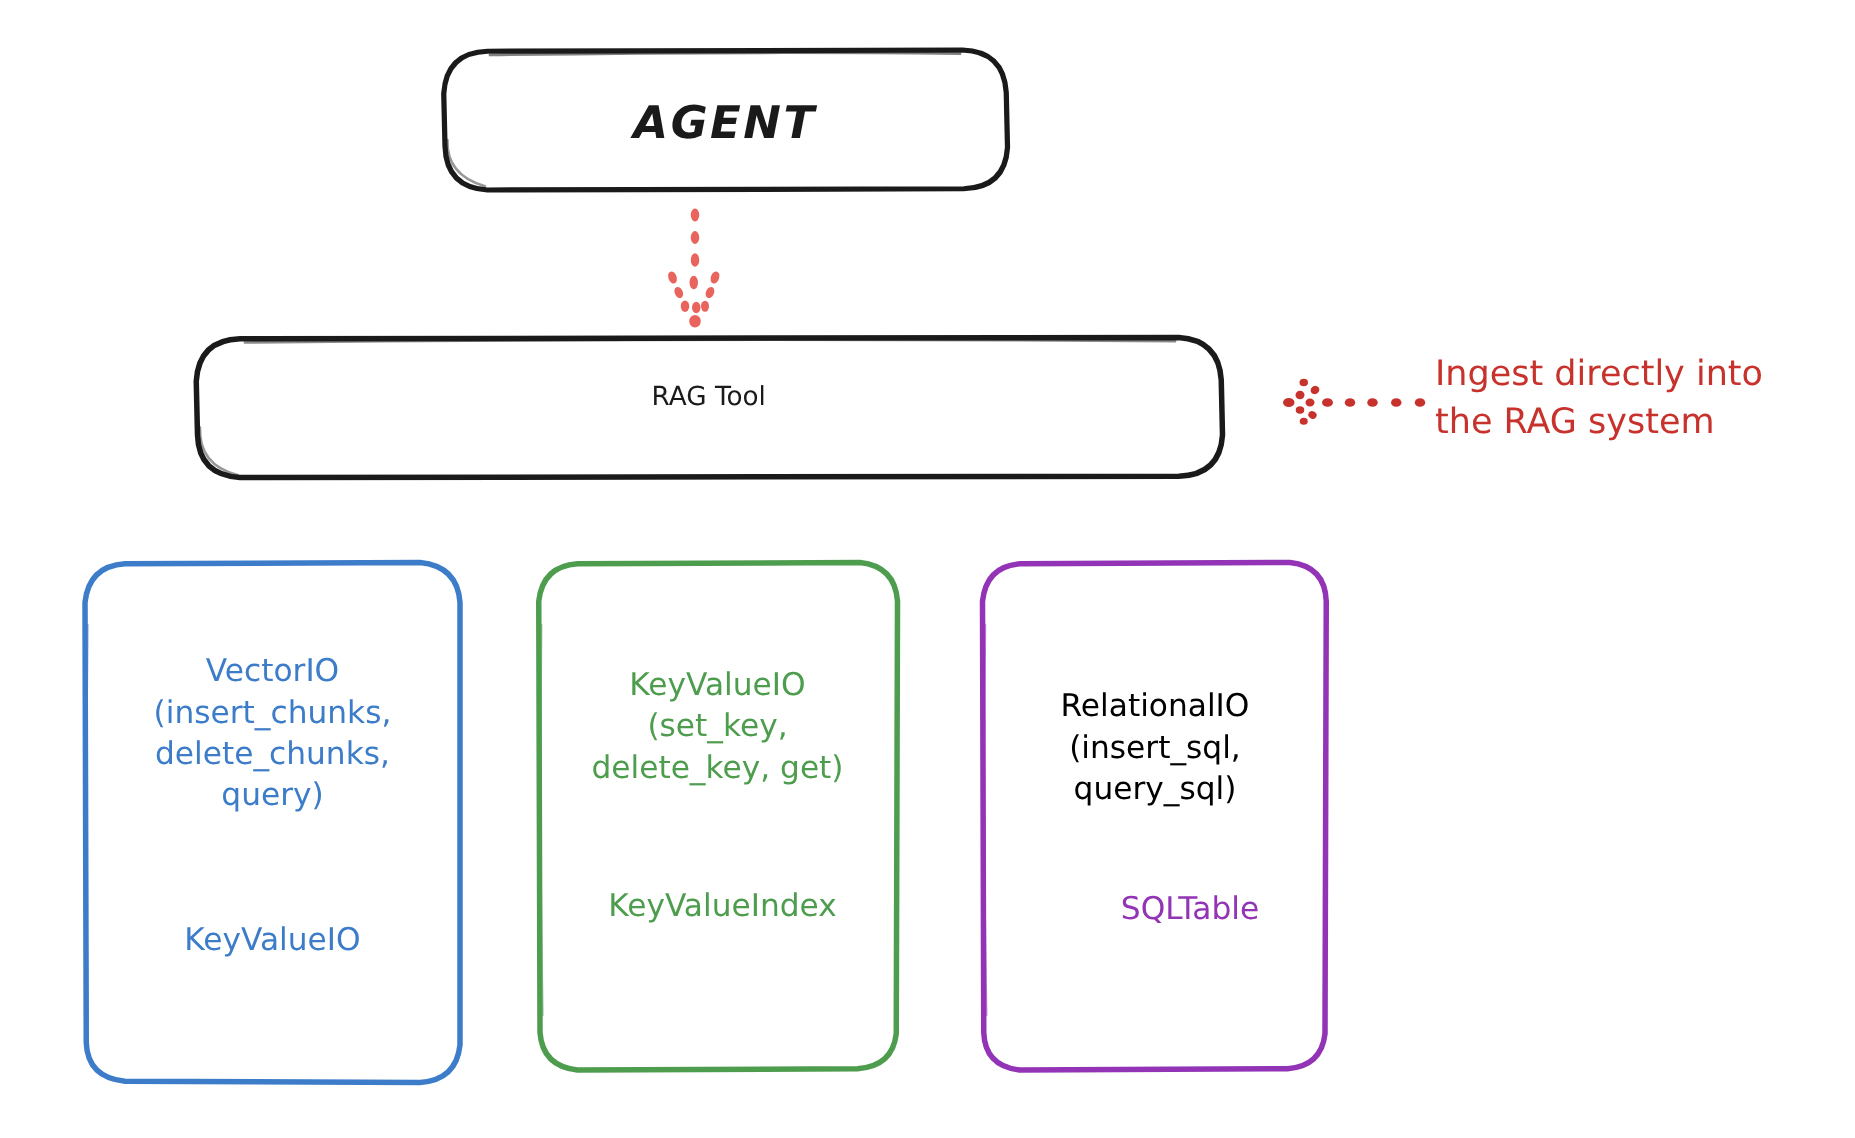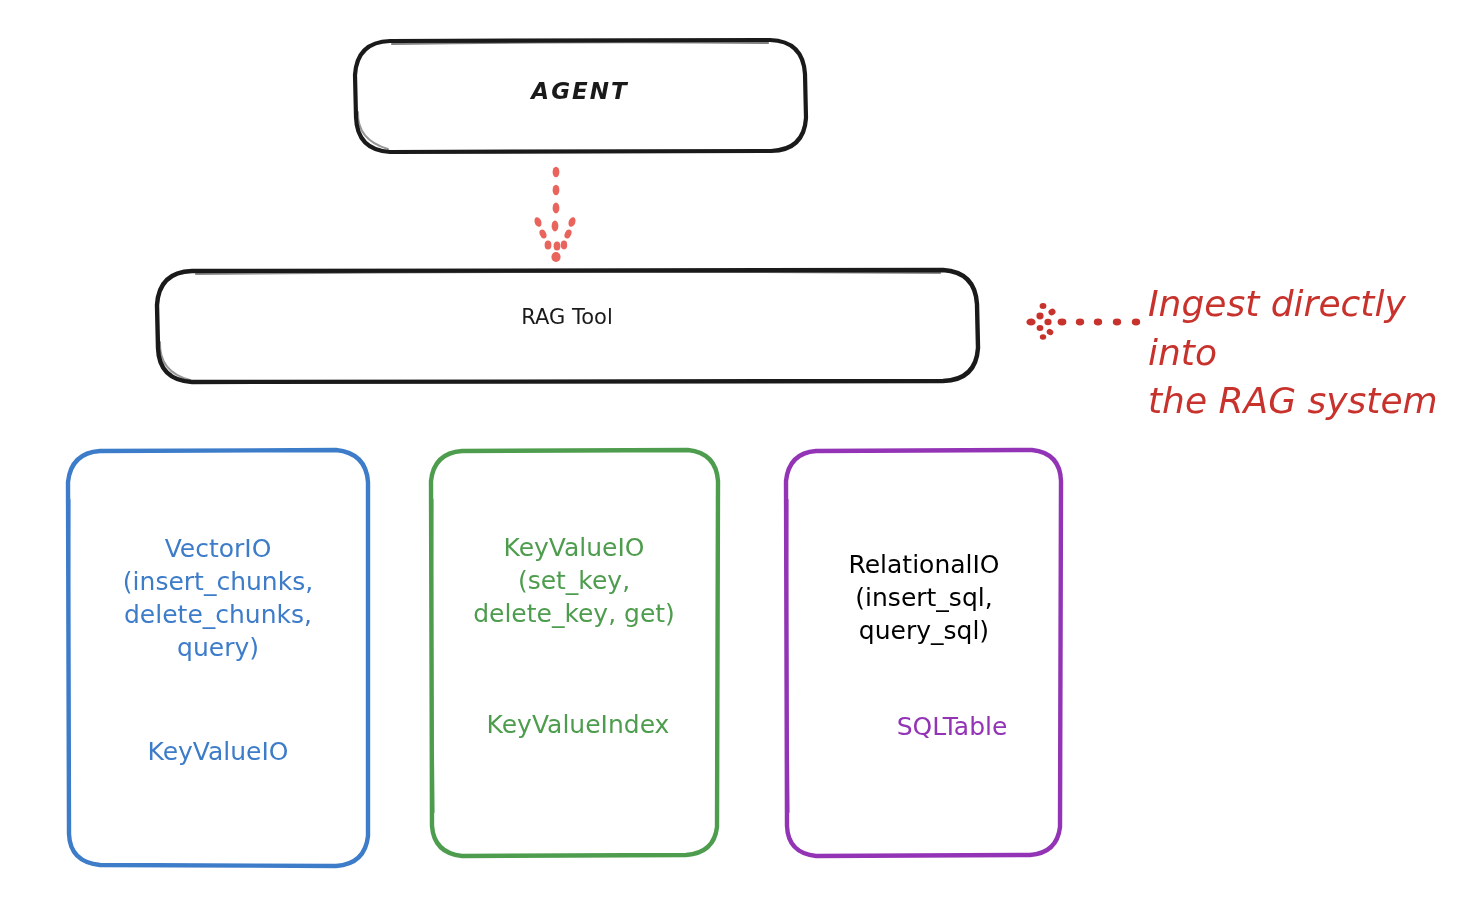--- a/index.html
+++ b/index.html
@@ -23,21 +23,21 @@
   .node-label {
     position: absolute;
     text-align: center;
     pointer-events: none;
     white-space: pre-line;
   }
   #agent-label {
     left: 355px;
     top: 78px;
     width: 450px;
-    font-size: 23px;
+    font-size: 36px;
     font-style: italic;
     font-weight: 600;
     letter-spacing: 2px;
     color: #1a1a1a;
   }
   #rag-label {
     left: 157px;
     top: 305px;
     width: 820px;
     font-size: 21px;
@@ -47,40 +47,39 @@
   .store-text {
     position: absolute;
     text-align: center;
     font-size: 25px;
     line-height: 1.32;
     white-space: pre-line;
     pointer-events: none;
   }
   .store-text.secondary { font-size: 25px; }
 
-  #vector-api   { left: 68px;  top: 532px; width: 300px; color: #3d7cc9; }
+  #vector-api   { left: 68px;  top: 520px; width: 300px; color: #3d7cc9; }
   #vector-index { left: 68px;  top: 735px; width: 300px; color: #3d7cc9; }
 
   #kv-api   { left: 430px; top: 531px; width: 288px; color: #4e9d4e; }
   #kv-index { left: 430px; top: 708px; width: 296px; color: #4e9d4e; }
 
   #rel-api   { left: 786px; top: 548px; width: 276px; color: #000000; }
   #rel-index { left: 786px; top: 710px; width: 332px; color: #9234b5; }
 
   
   #annotation-text {
     position: absolute;
     left: 1148px;
     top: 280px;
     width: 330px;
-    font-size: 36px;
+    font-size: 28px;
     line-height: 1.35;
     color: #c8322c;
     white-space: pre-line;
-    font-style: italic;
     font-weight: 500;
     text-align: left;
   }
 </style>
 </head>
 <body>
 
 <svg id="canvas" viewBox="0 0 1484 910" xmlns="http://www.w3.org/2000/svg">
 
   <g>

